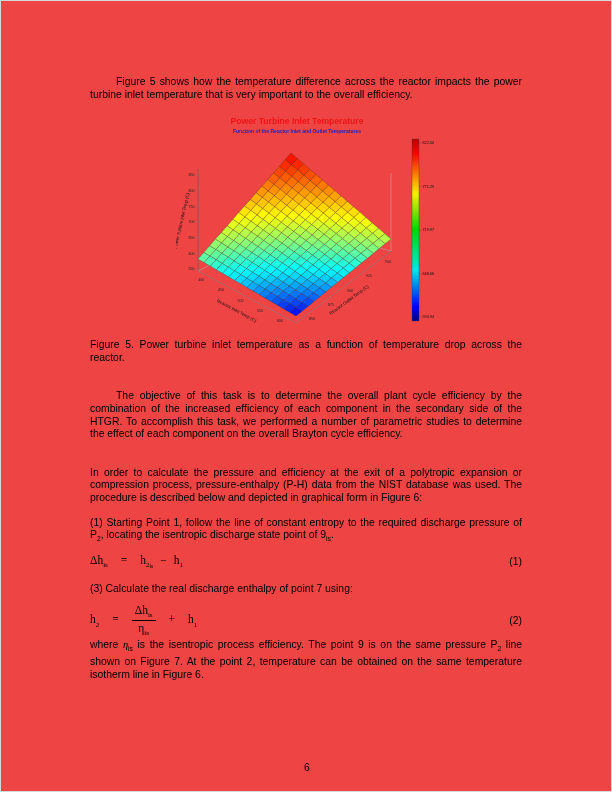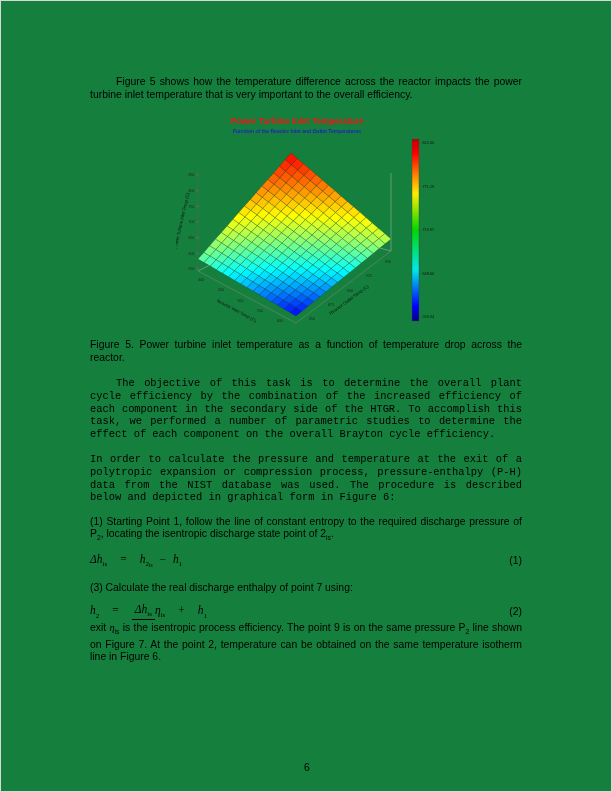--- a/index.html
+++ b/index.html
@@ -1,43 +1,43 @@
 <!DOCTYPE html>
 <html><head>
 <meta charset="utf-8">
 <style>
   * { margin:0; padding:0; box-sizing:border-box; }
   html,body { background:#ffffff; }
   body { width:612px; font-family:"Liberation Sans", sans-serif; color:#000; }
   .page {
-    position:relative; width:612px; height:792px; background:#15803d;
+    position:relative; width:612px; height:792px; background:#ef4444;
     border:1px solid #d8d8d8; padding:75px 89px 0 89px; overflow:hidden;
   }
   p.body { font-size:10.4px; line-height:12.6px; text-align:justify; }
   .indent { text-indent:26px; }
   .mt0  { margin-top:0; }
   .mt10 { margin-top:2px; }
   .mt12 { margin-top:12px; }
-  .mt13 { margin-top:13px;font-family:Liberation Mono, monospace; }
+  .mt13 { margin-top:26px; }
   .mt14 { margin-top:14px; }
   p.body sub { font-size:6.8px; }
   .greek { font-family:"Liberation Serif", serif; font-style:italic; }
 
   .chart-wrap { margin:12px 0 0 86px; width:262px; }
   .chart-wrap svg { display:block; }
 
   .eq-row { display:flex; justify-content:space-between; align-items:center; margin-top:8px; }
   .eq { font-family:"Liberation Serif", serif; font-size:11.5px; }
   .eq sub { font-size:7px; }
   .eq .subsub { font-size:5.5px; vertical-align:-1px; }
-  .var { font-style:italic; }
+  .var { }
   .op  { display:inline-block; margin:0 13px; }
   .opm { display:inline-block; margin:0 7px; }
   .eq-num { font-family:"Liberation Sans", sans-serif; font-size:10.4px; }
-  .frac { display:inline-flex; flex-direction:row; align-items:center; vertical-align:middle; line-height:1.15; }
+  .frac { display:inline-flex; flex-direction:column; align-items:center; vertical-align:middle; line-height:1.15; }
   .fnum { border-bottom:1px solid #000; padding:0 3px 1px 3px; }
   .fden { padding-top:1px; }
 
   .page-number {
     position:absolute; top:761px; left:0; width:612px;
     text-align:center; font-size:10.4px;
   }
 </style>
 </head>
 <body>
@@ -369,37 +369,37 @@
         <text x="246.5" y="161.8" font-size="3.8" fill="#111" text-anchor="start" font-family="Liberation Sans, sans-serif">648.66</text>
         <line x1="243" y1="204" x2="245.5" y2="204" stroke="#444" stroke-width="0.4"></line>
         <text x="246.5" y="205.3" font-size="3.8" fill="#111" text-anchor="start" font-family="Liberation Sans, sans-serif">594.94</text>
       </svg>
   </div>
 
   <p class="body mt10">Figure 5. Power turbine inlet temperature as a function of temperature drop across the reactor.</p>
 
   <p class="body indent mt13">The objective of this task is to determine the overall plant cycle efficiency by the combination of the increased efficiency of each component in the secondary side of the HTGR. To accomplish this task, we performed a number of parametric studies to determine the effect of each component on the overall Brayton cycle efficiency.</p>
 
-  <p class="body mt13">In order to calculate the pressure and temperature at the exit of a polytropic expansion or compression process, pressure-enthalpy (P-H) data from the NIST database was used. The procedure is described below and depicted in graphical form in Figure 6:</p>
-
-  <p class="body mt12"><span>(1) Starting Point 1, follow the line of constant entropy to the required discharge pressure of P</span><sub>2</sub><span>, locating the isentropic discharge state point of 2</span><sub>is</sub><span>.</span></p>
+  <p class="body mt13">In order to calculate the pressure and efficiency at the exit of a polytropic expansion or compression process, pressure-enthalpy (P-H) data from the NIST database was used. The procedure is described below and depicted in graphical form in Figure 6:</p>
+
+  <p class="body mt12"><span>(1) Starting Point 1, follow the line of constant entropy to the required discharge pressure of P</span><sub>2</sub><span>, locating the isentropic discharge state point of 9</span><sub>is</sub><span>.</span></p>
 
 
   <div class="eq-row">
     <div class="eq"><span class="var">Δh</span><sub>is</sub><span class="op">=</span><span class="var">h</span><sub><span>2</span><span class="subsub">is</span></sub><span class="opm">−</span><span class="var">h</span><sub>1</sub></div>
     <div class="eq-num">(1)</div>
   </div>
 
   <p class="body mt14">(3) Calculate the real discharge enthalpy of point 7 using:</p>
 
   <div class="eq-row">
     <div class="eq"><span class="var">h</span><sub>2</sub><span class="op">=</span><span class="frac">
           <span class="fnum"><span class="var">Δh</span><sub>is</sub></span>
           <span class="fden"><span class="var">η</span><sub>is</sub></span>
         </span><span class="op">+</span><span class="var">h</span><sub>1</sub></div>
     <div class="eq-num">(2)</div>
   </div>
 
-  <p class="body mt10"><span>exit </span><span class="greek">η</span><sub>is</sub><span> is the isentropic process efficiency. The point 9 is on the same pressure P</span><sub>2</sub><span> line shown on Figure 7. At the point 2, temperature can be obtained on the same temperature isotherm line in Figure 6.</span></p>
+  <p class="body mt10"><span>where </span><span class="greek">η</span><sub>is</sub><span> is the isentropic process efficiency. The point 9 is on the same pressure P</span><sub>2</sub><span> line shown on Figure 7. At the point 2, temperature can be obtained on the same temperature isotherm line in Figure 6.</span></p>
 
   <div class="page-number">6</div>
 
 </div>
 
 </body></html>

